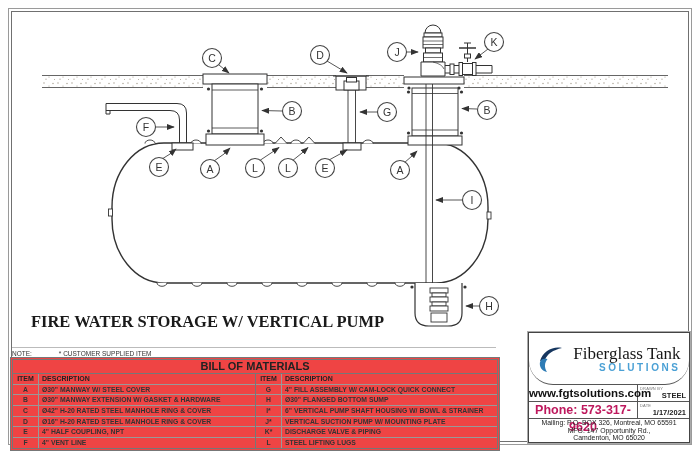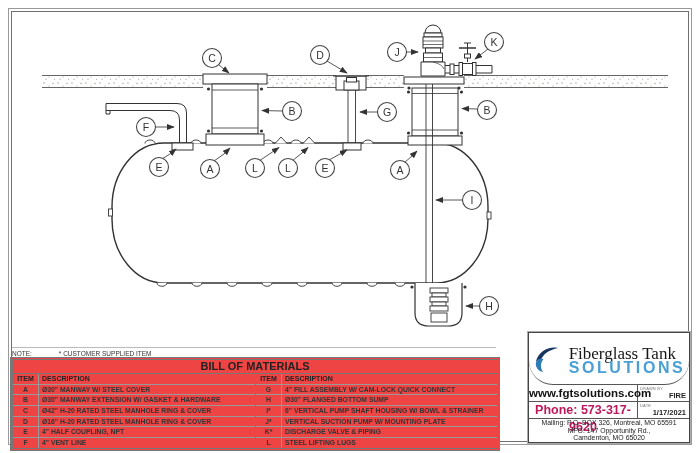--- a/index.html
+++ b/index.html
@@ -26,21 +26,21 @@
   .bom-grid > div:nth-last-child(-n+2){border-bottom:none;}
   .cell-item{text-align:center;border-right:1px solid #999;}
   .cell-desc{padding-left:3px;}
   .bom-hdr{font-size:7px;color:#222;}
 
   .company{position:absolute;left:528px;top:332px;width:160px;height:109px;background:#fff;
     border:1px solid #444;box-shadow:0 0 0 1px #aaa;display:flex;flex-direction:column;}
   .logo-sec{height:53px;border-bottom:1px solid #555;display:flex;align-items:center;justify-content:center;gap:10px;border-radius:24px;}
   .logo-textcol{display:flex;flex-direction:column;}
   .logo-name{font-family:"Liberation Serif",serif;font-size:17px;color:#161616;line-height:17px;}
-  .logo-sub{font-size:16px;letter-spacing:2.6px;text-align:right;line-height:11px;font-weight:bold;}
+  .logo-sub{font-size:10px;letter-spacing:2.6px;text-align:right;line-height:11px;font-weight:bold;}
   .contact-sec{height:33px;display:grid;grid-template-columns:109px 1fr;border-bottom:1px solid #555;}
   .contact-left{border-right:1px solid #555;display:flex;flex-direction:column;}
   .c-www{height:16px;line-height:16px;border-bottom:1px solid #555;font-weight:bold;font-size:11.5px;text-align:center;color:#111;}
   .c-phone{height:16px;line-height:17px;font-weight:bold;font-size:12.5px;text-align:center;color:#be185d;}
   .credit-col{display:flex;flex-direction:column;}
   .credit-cell{height:16px;position:relative;}
   .credit-cell.top{border-bottom:1px solid #555;}
   .credit-label{position:absolute;left:2px;top:1px;font-size:4px;color:#777;letter-spacing:.2px;}
   .credit-value{position:absolute;right:3px;bottom:1px;font-size:7.5px;font-weight:bold;color:#222;}
   .addr-sec{flex:1;display:flex;flex-direction:column;justify-content:center;text-align:center;font-size:6.9px;line-height:7.6px;color:#222;}
@@ -274,20 +274,21 @@
     </g>
     <g>
       <line x1="479" y1="306" x2="466" y2="306" marker-end="url(#arr)" fill="none" stroke-width="0.9"></line>
       <circle cx="489" cy="306" r="9.5"></circle>
       <text x="489" y="309.5" text-anchor="middle" class="co-letter" stroke="none">H</text>
     </g>
   </g>
 </svg>
 
 <div class="title-block">
+  <div>FIRE WATER STORAGE W/ VERTICAL PUMP</div>
 </div>
 
 <div class="note-row">
   <span class="note-label">NOTE:</span>
   <span class="note-text">* CUSTOMER SUPPLIED ITEM</span>
 </div>
 
 <div class="bom">
   <div class="bom-inner">
     <div class="bom-title">BILL OF MATERIALS</div>
@@ -344,21 +345,21 @@
     </div>
   </div>
   <div class="contact-sec">
     <div class="contact-left">
       <div class="c-www">www.fgtsolutions.com</div>
       <div class="c-phone">Phone: 573-317-9620</div>
     </div>
     <div class="credit-col">
       <div class="credit-cell top">
         <span class="credit-label">DRAWN BY</span>
-        <span class="credit-value">FIRE</span>
+        <span class="credit-value">STEEL</span>
       </div>
       <div class="credit-cell">
         <span class="credit-label">DATE</span>
         <span class="credit-value">1/17/2021</span>
       </div>
     </div>
   </div>
   <div class="addr-sec">
     <div>Mailing: P.O. BOX 326, Montreal, MO 65591</div>
     <div>MFG: 147 Opportunity Rd.,</div>

